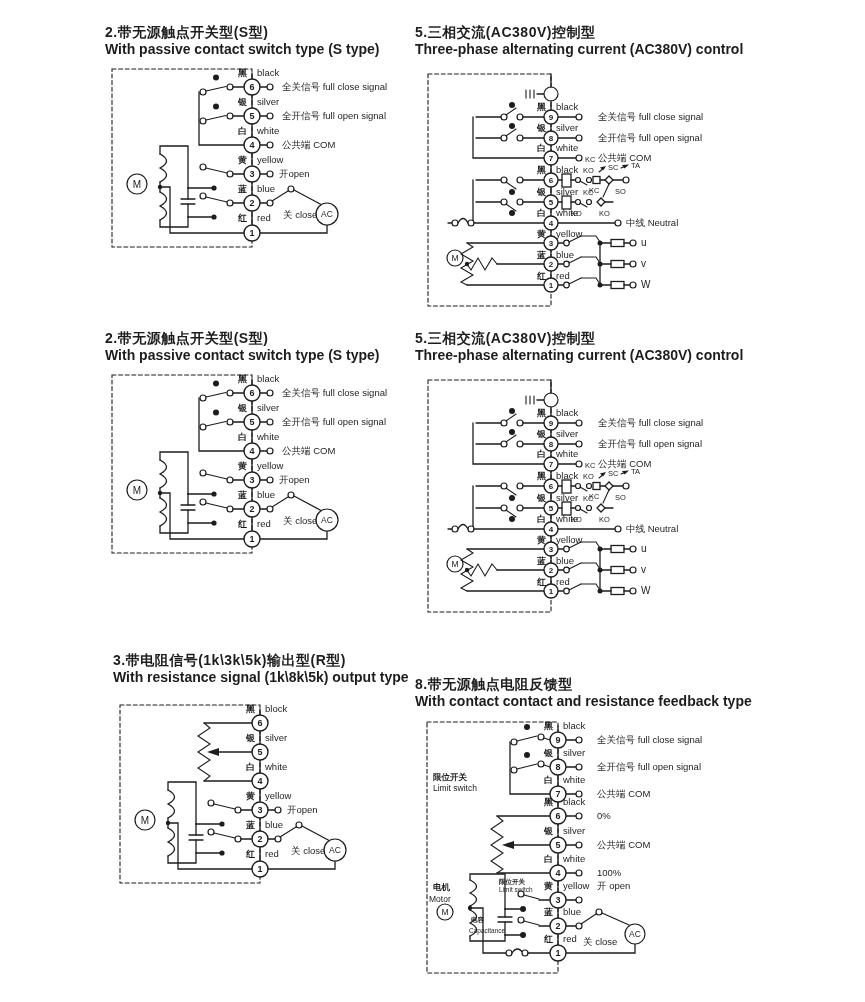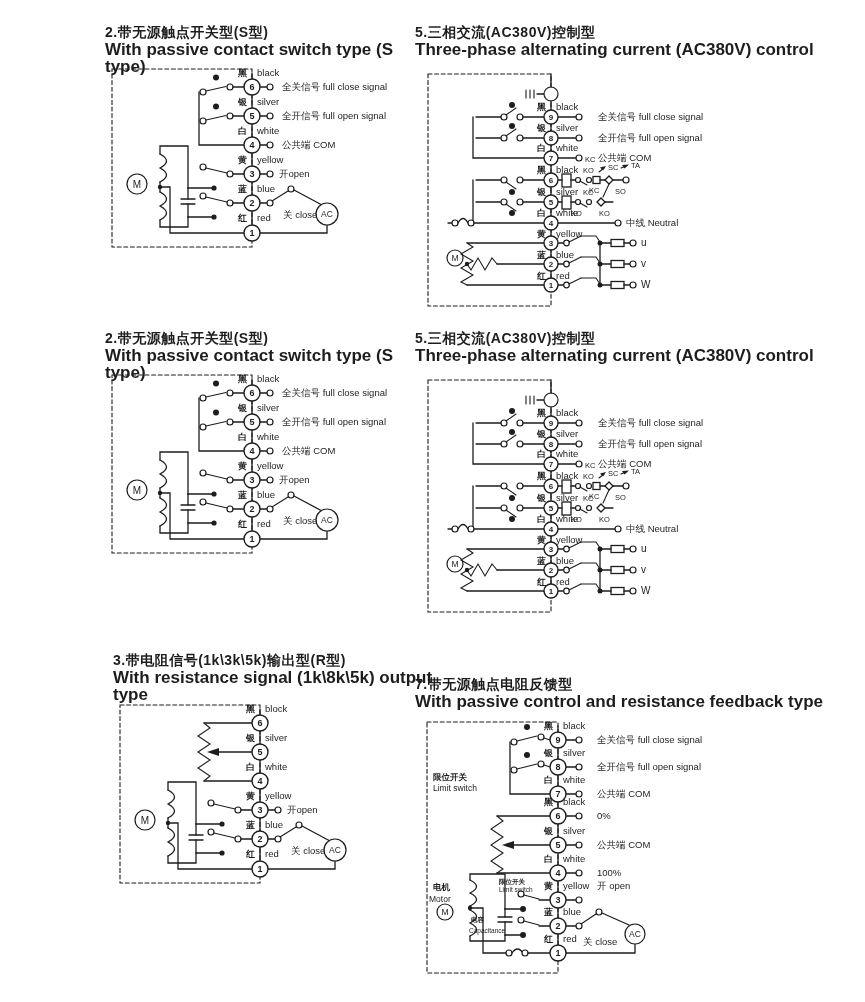--- a/index.html
+++ b/index.html
@@ -1,21 +1,21 @@
 <!DOCTYPE html>
 <html><head>
 <meta charset="utf-8">
 <style>
   html,body{margin:0;padding:0;background:#f4f4f4}
   .sheet{position:relative;width:865px;height:1002px;background:#ffffff;
          font-family:"Liberation Sans",sans-serif;color:#1d1d1d;overflow:hidden}
   .rowdup{position:absolute;left:0;width:865px;height:306px}
   .panel{position:absolute}
   .t-zh{margin:0;font-size:14px;font-weight:bold;line-height:17px;letter-spacing:.5px}
-  .t-en{margin:0;font-size:17px;font-weight:bold;line-height:17px}
+  .t-en{margin:0;font-size:14px;font-weight:bold;line-height:17px}
   .panel svg{position:absolute;left:0}
   svg text{fill:#1d1d1d;font-family:"Liberation Sans",sans-serif;font-size:9.5px}
   .w{fill:none;stroke:#1d1d1d;stroke-width:1.3;stroke-linecap:round}
   .thin{stroke-width:1.1}
   .dash{stroke-dasharray:4 2.6}
   .oc{fill:#ffffff;stroke:#1d1d1d;stroke-width:1.2}
   .fc{fill:#1d1d1d;stroke:none}
   .tc{fill:#ffffff;stroke:#1d1d1d;stroke-width:1.4}
   .num{text-anchor:middle;font-weight:bold;font-size:9px}
   .zh{text-anchor:end;font-weight:bold;font-size:9px}
@@ -739,22 +739,22 @@
           <text class="en" x="157" y="159">red</text>
       </g>
       <g>
         <text class="sig" x="179" y="115">开open</text>
         <text class="sig" x="183" y="156">关 close</text>
       </g>
     </svg>
   </section>
 
   <section class="panel" style="left:415px;top:676px;width:450px;height:326px">
-    <h2 class="t-zh">7.带无源触点电阻反馈型</h2>
-    <h3 class="t-en">With passive control and resistance feedback type</h3>
+    <h2 class="t-zh">8.带无源触点电阻反馈型</h2>
+    <h3 class="t-en">With contact contact and resistance feedback type</h3>
     <svg width="450" height="290" viewBox="0 0 450 290" style="top:36px">
       <rect class="w dash thin" x="12" y="10" width="131" height="251"></rect>
       <line class="w" x1="143" y1="14" x2="143" y2="241"></line>
       <g>
           <polyline class="w" points="95,30 95,82 135,82"></polyline>
         </g>
       <g>
         <circle class="oc" cx="99" cy="30" r="3"></circle>
           <line class="w thin" x1="102" y1="29" x2="122" y2="24"></line>
         <circle class="fc" cx="112" cy="15" r="3"></circle>

